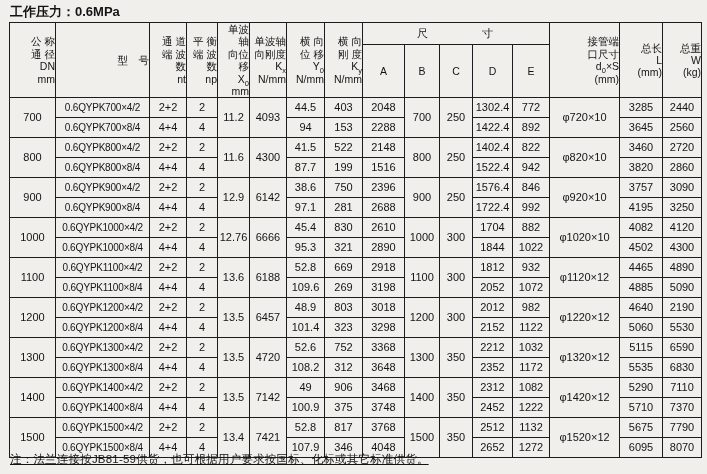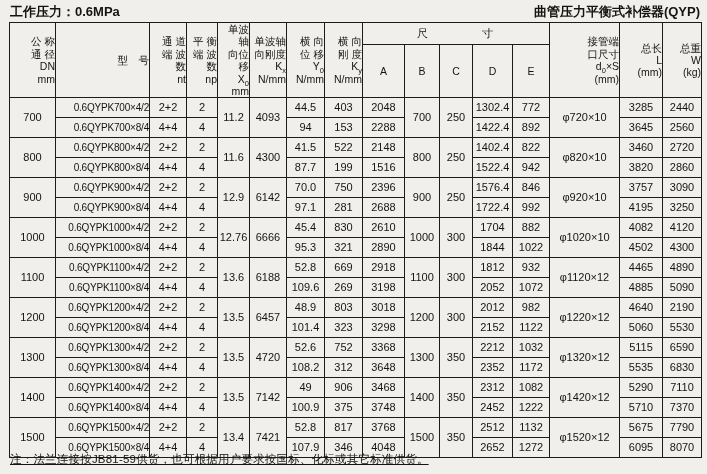--- a/index.html
+++ b/index.html
@@ -26,34 +26,33 @@
     border:1px solid #1c1c1c;
     padding:0; text-align:center; vertical-align:middle;
     font-weight:normal; overflow:hidden;
   }
   thead th{ font-size:10.5px; line-height:1.18; }
   thead tr.r1{ height:18px; }
   thead tr.r2{ height:44px; }
   thead th.tall{ height:62px;text-align:right; }
   tbody tr{ height:20px; }
   tbody td{ font-size:11px; line-height:1; }
-  td.model{ font-size:10px; letter-spacing:-0.2px;text-align:right; }
+  td.model{ font-size:10px; letter-spacing:-0.2px; }
   sub{ font-size:7.5px; line-height:0; }
   .size-head{ font-size:11px; letter-spacing:2px;margin-top:17px; }
   .note{
     position:absolute; left:10px; top:452px;
     font-size:11.5px; font-weight:normal; letter-spacing:0.2px;text-decoration:underline;
   }
 </style>
 </head>
 <body>
 
 <div class="titlebar">
   <div>工作压力：0.6MPa</div>
-  <div>曲管压力平衡式补偿器(QYP)</div>
 </div>
 
 <table class="spec">
   <colgroup>
     <col style="width:46px">
       <col style="width:94px">
       <col style="width:37px">
       <col style="width:31px">
     <col style="width:32px">
       <col style="width:37px">
@@ -203,21 +202,21 @@
       <td>2860</td>
     </tr>
 
     <tr>
       <td rowspan="2">900</td>
       <td class="model">0.6QYPK900×4/2</td>
       <td>2+2</td>
       <td>2</td>
       <td rowspan="2">12.9</td>
       <td rowspan="2">6142</td>
-      <td>70.0</td>
+      <td>38.6</td>
       <td>750</td>
       <td>2396</td>
       <td rowspan="2">900</td>
       <td rowspan="2">250</td>
       <td>1576.4</td>
       <td>846</td>
       <td rowspan="2">φ920×10</td>
       <td>3757</td>
       <td>3090</td>
     </tr>

